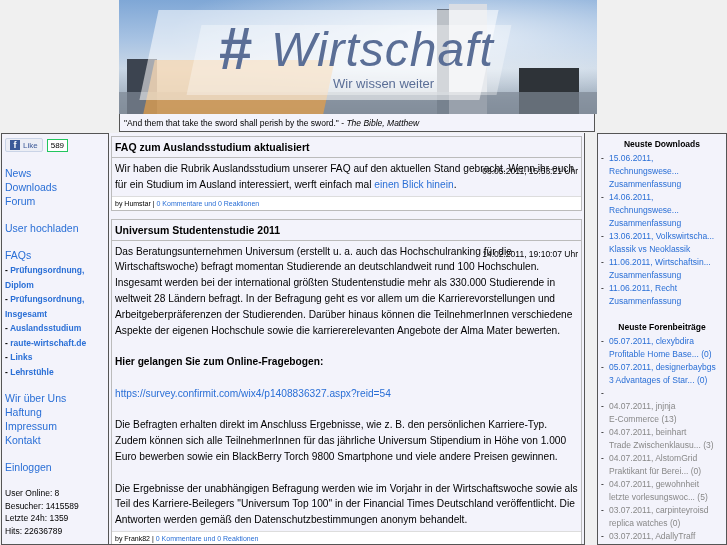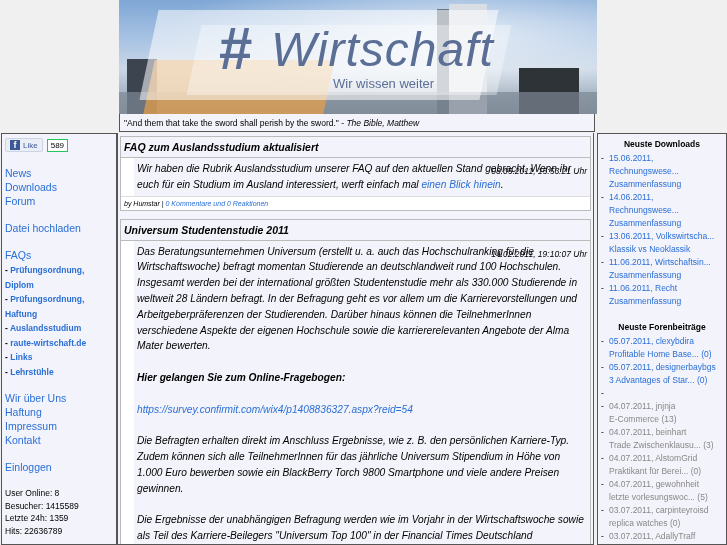--- a/index.html
+++ b/index.html
@@ -24,26 +24,26 @@
   .fb { display:flex; align-items:center; gap:4px; margin-bottom:14px; }
   .fb-like { display:flex; align-items:center; gap:3px; background:#eceef5; border:1px solid #cad4e7; border-radius:2px; font-size:8px; padding:1px 4px; color:#3b5998; }
   .fb-f { width:10px; height:10px; background:#3b5998; color:#fff; font-size:9px; font-weight:bold; line-height:10px; text-align:center; }
   .fb-count { border:1px solid #22c55e; background:#fff; font-size:8px; padding:1px 3px; }
   .nav a { display:block; font-size:10.5px; line-height:14px; }
   .gap { height:13px; }
   .sub a, .sub span { font-size:8.5px; }
   .sub div { line-height:12.5px;font-weight:bold; }
   .stats div { font-size:8.5px; line-height:12.5px; }
 
-  .main { position:absolute; left:117px; top:133px; width:477px; height:412px; background:#f3f3fb; border:1px solid #555; border-top:none; box-sizing:border-box; padding:3px 2px 0 2px; overflow:hidden;font-style:italic; }
+  .main { position:absolute; left:108px; top:133px; width:477px; height:412px; background:#f3f3fb; border:1px solid #555; border-top:none; box-sizing:border-box; padding:3px 2px 0 2px; overflow:hidden; }
   .post { border:1px solid #bbb; margin-bottom:8px; background:#fff; }
   .post-head { display:flex; justify-content:space-between; align-items:center; background:#f3f3fb; border-bottom:1px solid #bbb; padding:3px 3px; height:14px; }
   .post-title { font-weight:bold; font-size:10.5px; }
   .post-date { font-size:8.5px;margin-top:48px; }
-  .post-body { background:#f3f3fb; padding:3px 3px; font-size:10.2px; line-height:15.8px;margin-left:13px; }
+  .post-body { background:#f3f3fb; padding:3px 3px; font-size:10.2px; line-height:15.8px; }
   .post-foot { font-size:7px; padding:3px 3px; background:#fff; border-top:1px solid #ddd; }
   .post-foot a { color:#2a6fd6; }
 
   .right { position:absolute; left:597px; top:133px; width:130px; height:412px; background:#f3f3fb; border:1px solid #555; box-sizing:border-box; padding:5px 3px; overflow:hidden; }
   .rh { font-weight:bold; font-size:8.5px; text-align:center; margin-bottom:3px; }
   .ri { display:flex; font-size:8.5px; line-height:13px; }
   .ri .dash { width:8px; flex:none; }
   .ri.grey a { color:#888; }
 </style>
 </head>
@@ -74,27 +74,27 @@
       <span class="fb-f">f</span>
       <span>Like</span>
     </div>
     <span class="fb-count">589</span>
   </div>
   <div class="nav">
     <a href="#">News</a>
     <a href="#">Downloads</a>
     <a href="#">Forum</a>
     <div class="gap"></div>
-    <a href="#">Datei hochladen</a>
+    <a href="#">User hochladen</a>
     <div class="gap"></div>
     <a href="#">FAQs</a>
   </div>
   <div class="sub">
     <div><span>- </span><a href="#">Prüfungsordnung, Diplom</a></div>
-    <div><span>- </span><a href="#">Prüfungsordnung, Haftung</a></div>
+    <div><span>- </span><a href="#">Prüfungsordnung, Insgesamt</a></div>
     <div><span>- </span><a href="#">Auslandsstudium</a></div>
     <div><span>- </span><a href="#">raute-wirtschaft.de</a></div>
     <div><span>- </span><a href="#">Links</a></div>
     <div><span>- </span><a href="#">Lehrstühle</a></div>
   </div>
   <div class="gap"></div>
   <div class="nav">
     <a href="#">Wir über Uns</a>
     <a href="#">Haftung</a>
     <a href="#">Impressum</a>

